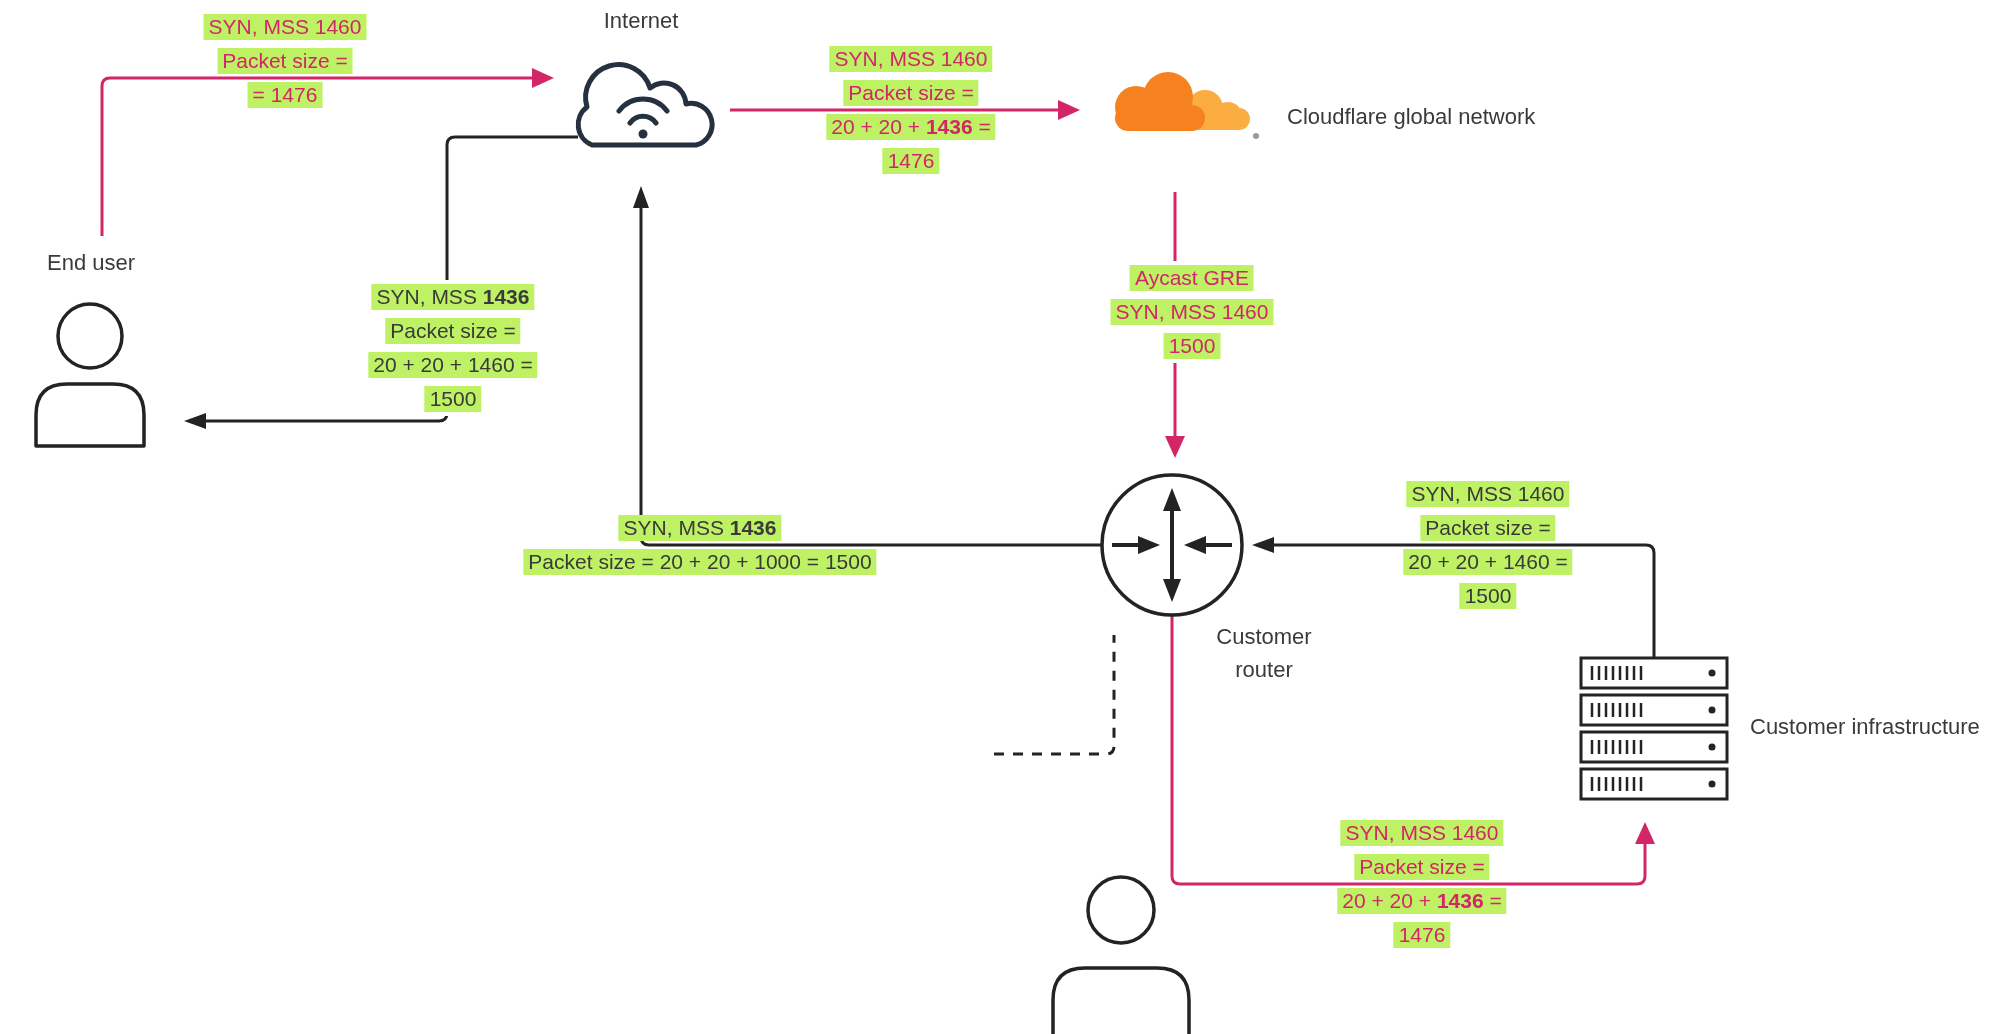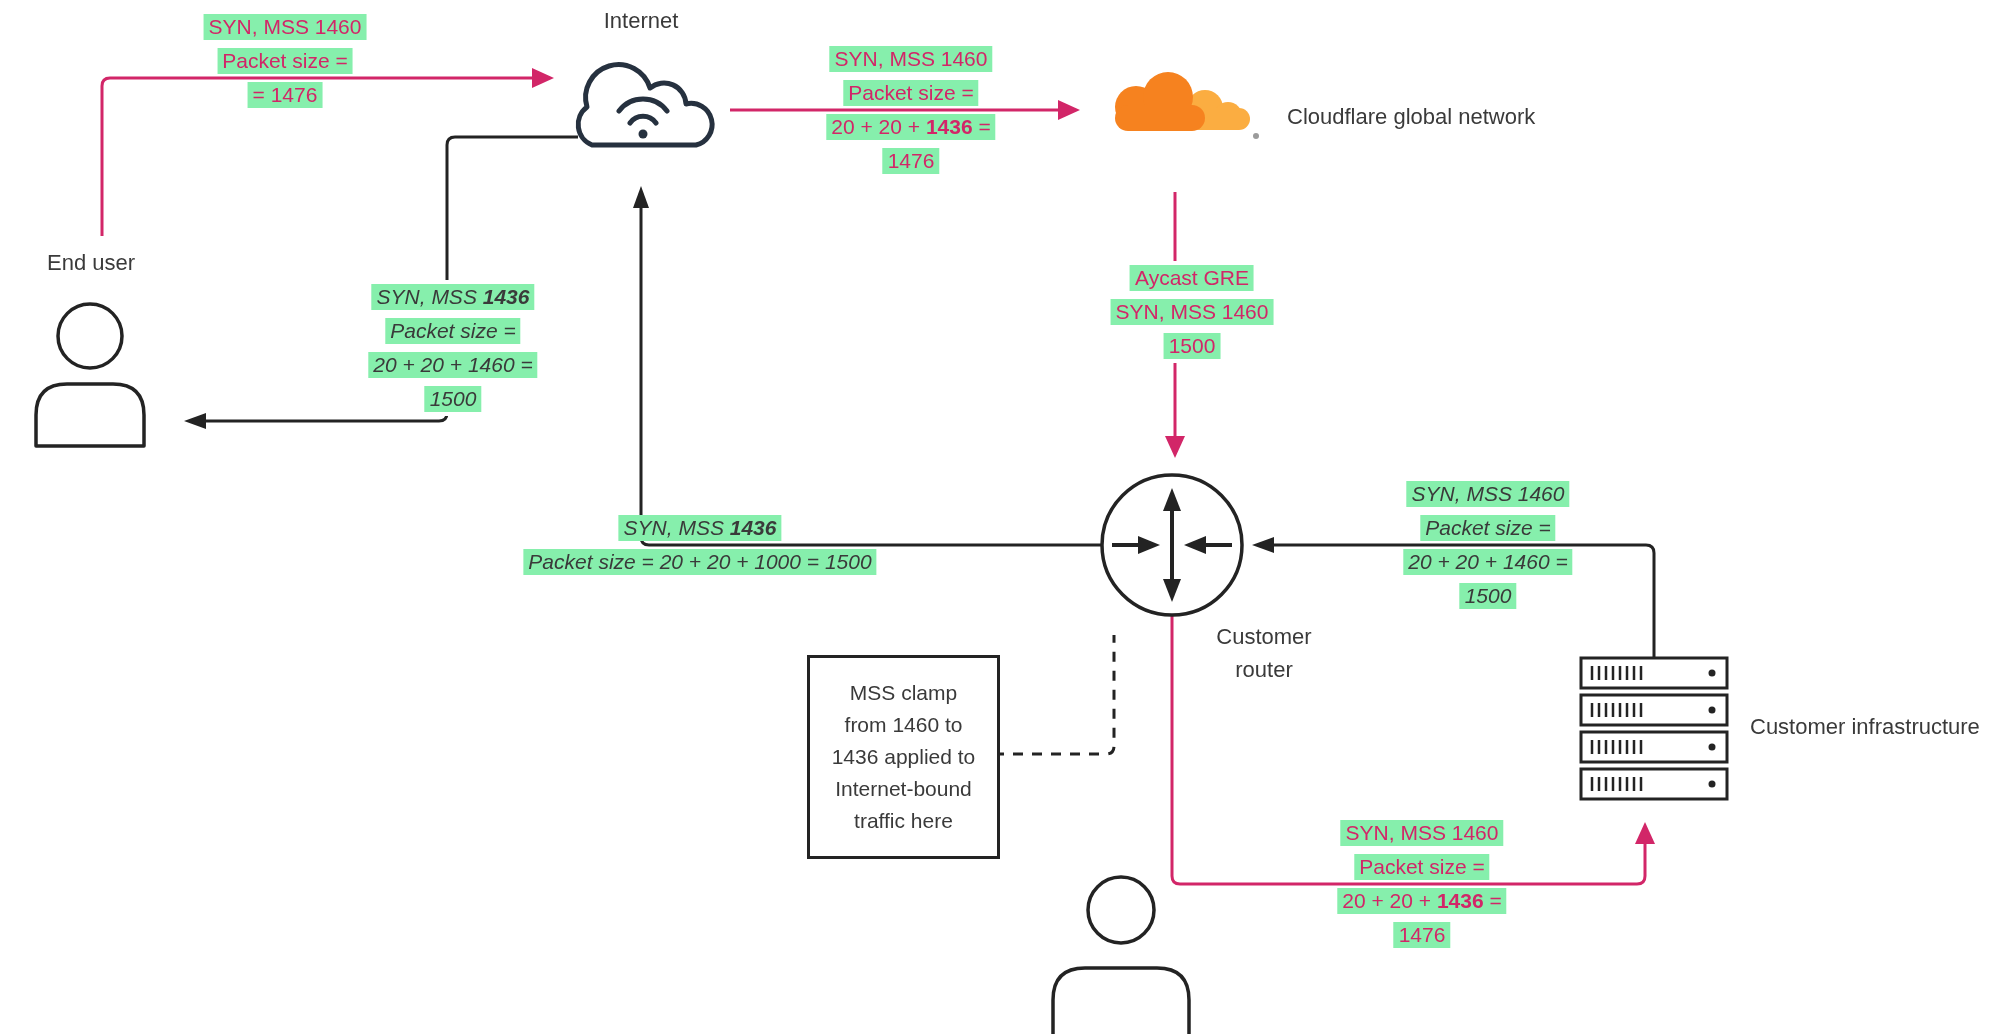--- a/index.html
+++ b/index.html
@@ -4,24 +4,24 @@
 <style>
   :root{ --pink:#d22668; --dark:#232323; --text:#3a3a3a; }
   html,body{margin:0;padding:0;background:#fff;}
   #canvas{position:relative;width:1999px;height:1034px;background:#fff;overflow:hidden;
           font-family:"Liberation Sans",sans-serif;}
   #layer{position:absolute;left:0;top:0;z-index:1;}
 
   
   .lbl{position:absolute;z-index:3;display:flex;flex-direction:column;align-items:center;
        transform:translateX(-50%);font-size:21px;text-align:center;white-space:nowrap;}
-  .lbl .line{display:inline-block;background:#86efac;line-height:26px;margin:4px 0;padding:0 5px;}
+  .lbl .line{display:inline-block;background:#bef264;line-height:26px;margin:4px 0;padding:0 5px;}
   .lbl.solid{background:#fff;padding:0 4px;}
   .pink{color:var(--pink);}
-  .dark{color:var(--text);font-style:italic;}
+  .dark{color:var(--text);}
   b{font-weight:700;}
 
   
   .node-label{position:absolute;z-index:3;font-size:22px;color:var(--text);white-space:nowrap;line-height:33px;}
   .centered{transform:translateX(-50%);text-align:center;}
 
   #clamp-box{position:absolute;left:807px;top:655px;width:187px;height:198px;border:3px solid var(--dark);
              z-index:2;display:flex;flex-direction:column;justify-content:center;align-items:center;
              font-size:21px;line-height:32px;color:var(--text);background:#fff;text-align:center;}
 
@@ -202,27 +202,20 @@
 
   <div class="node-label" style="left:1287px;top:100px">Cloudflare global network</div>
 
   <div class="node-label centered" style="left:1264px;top:620px">
     <div>Customer</div>
     <div>router</div>
   </div>
 
   <div class="node-label" style="left:1750px;top:710px">Customer infrastructure</div>
 
-  <div id="clamp-box">
-    <div class="line-note">MSS clamp</div>
-    <div class="line-note">from 1460 to</div>
-    <div class="line-note">1436 applied to</div>
-    <div class="line-note">Internet-bound</div>
-    <div class="line-note">traffic here</div>
-  </div>
 
   <div class="lbl pink" style="left:285px;top:10px">
     <span class="line">SYN, MSS 1460</span>
     <span class="line">Packet size =</span>
     <span class="line">= 1476</span>
   </div>
 
   <div class="lbl pink" style="left:911px;top:42px">
     <span class="line">SYN, MSS 1460</span>
     <span class="line">Packet size =</span>

